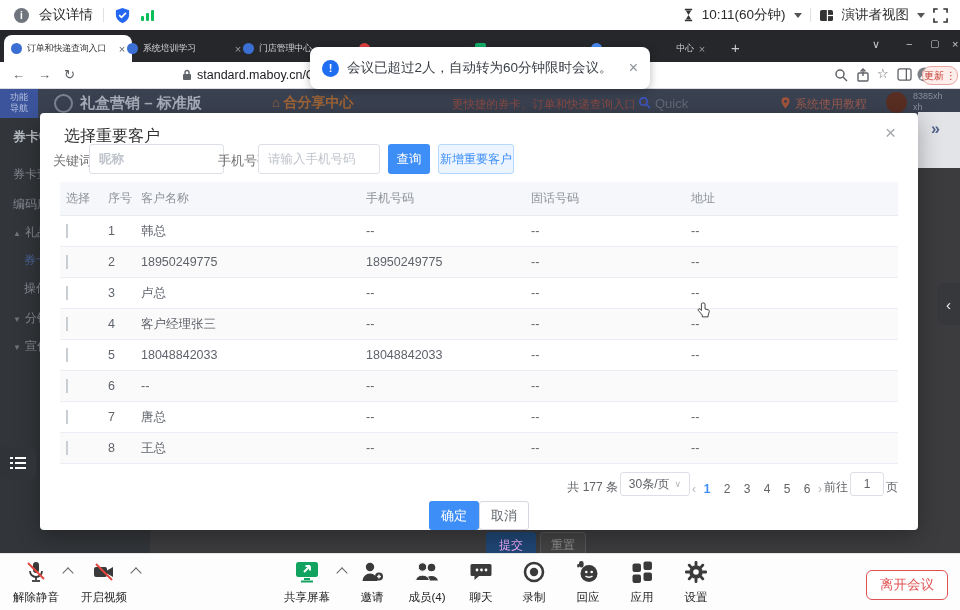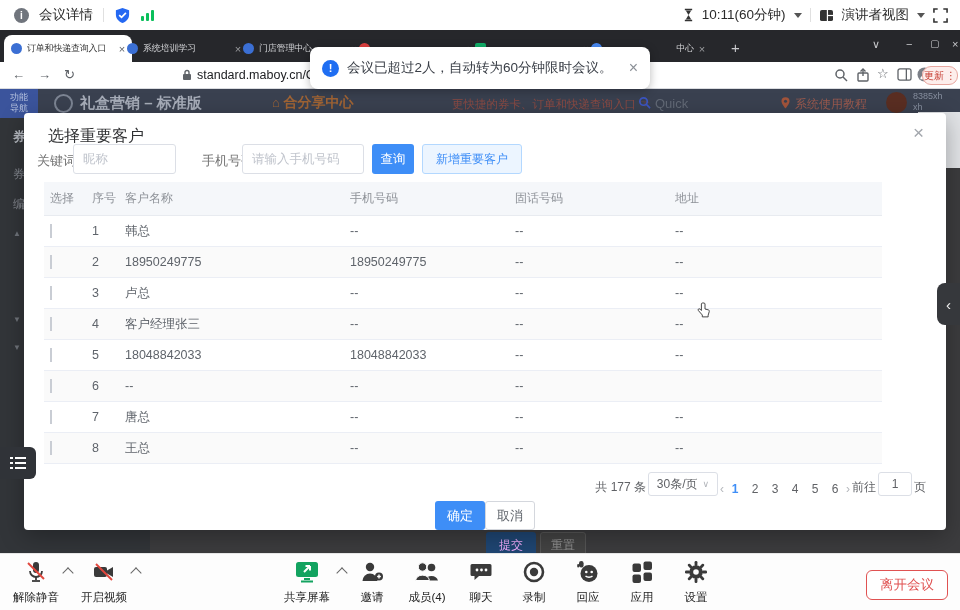--- a/index.html
+++ b/index.html
@@ -61,31 +61,31 @@
     border-radius:3px;display:flex;align-items:center;justify-content:center;}
   .bres{position:absolute;left:540px;top:414px;width:46px;height:26px;background:#434343;border:1px solid #565656;
     color:#8f8f8f;font-size:12px;border-radius:3px;display:flex;align-items:center;justify-content:center;box-sizing:border-box;}
   .rpanel{left:918px;top:112px;width:42px;height:56px;background:#e2e4e7;z-index:6;}
   .expand{position:absolute;left:13px;top:8px;color:#4f628c;font-size:16px;font-weight:bold;}
   .handle{left:937px;top:283px;width:23px;height:42px;background:#36383c;border-radius:8px 0 0 8px;z-index:30;
     display:flex;align-items:center;justify-content:center;color:#f0f0f0;font-size:15px;}
   .listbtn{left:0;top:447px;width:36px;height:32px;background:#303338;border-radius:0 6px 6px 0;z-index:30;
     display:flex;align-items:center;justify-content:center;}
   
-  .modal{left:24px;top:113px;width:878px;height:417px;background:#fff;border-radius:4px;z-index:20;
-    box-shadow:0 6px 24px rgba(0,0,0,.3);padding-left:44px;}
+  .modal{left:40px;top:113px;width:878px;height:417px;background:#fff;border-radius:4px;z-index:20;
+    box-shadow:0 6px 24px rgba(0,0,0,.3);}
   .m-title{position:absolute;left:24px;top:13px;font-size:16px;color:#303133;}
   .m-close{position:absolute;right:22px;top:9px;font-size:19px;color:#a3a7ad;}
   .m-lbl{position:absolute;top:39px;font-size:13px;color:#737373;}
   .m-in{position:absolute;top:31px;height:30px;border:1px solid #dcdfe6;border-radius:3px;box-sizing:border-box;
     font-size:12.5px;padding:0 9px;color:#333;outline:none;font-family:inherit;}
   .m-in::placeholder{color:#c0c4cc;}
   .btn-q{position:absolute;left:348px;top:31px;width:42px;height:30px;background:#3e8ef7;color:#fff;font-size:12.5px;
     border-radius:3px;display:flex;align-items:center;justify-content:center;}
-  .btn-add{position:absolute;left:398px;top:31px;width:100px;height:30px;background:#ecf5ff;border:1px solid #b3d8ff;
+  .btn-add{position:absolute;left:398px;top:31px;width:76px;height:30px;background:#ecf5ff;border:1px solid #b3d8ff;
     color:#3e8ef7;font-size:12px;border-radius:3px;display:flex;align-items:center;justify-content:center;box-sizing:border-box;}
   .tbl{position:absolute;left:20px;top:69px;width:838px;}
   .trow{display:grid;grid-template-columns:42px 33px 225px 165px 160px 1fr;height:30px;align-items:center;
     border-bottom:1px solid #ebeef5;font-size:12.5px;color:#5f646b;}
   .trow>div{padding-left:6px;overflow:hidden;white-space:nowrap;}
   .thead{height:33px;background:#f5f7fa;color:#8e9298;border-bottom:1px solid #e8ebf0;font-size:12px;}
   .trow:nth-child(2n+3){background:#fafafa;}
   .cb{width:13px;height:13px;border:1px solid #c9cdd4;border-radius:2px;background:#fff;}
   .pag{position:absolute;right:20px;top:357px;height:26px;display:flex;align-items:flex-end;gap:2px;
     font-size:12px;color:#606266;}
@@ -269,21 +269,21 @@
 
   <div class="abs rpanel">
     <span class="expand">»</span>
   </div>
 
   <div class="abs modal">
     <div class="m-title">选择重要客户</div>
     <div class="m-close">×</div>
 
     <span class="m-lbl" style="left:13px;">关键词</span>
-    <input class="m-in" style="left: 49px; width: 103px;" placeholder="昵称">
+    <input class="m-in" style="left: 49px; width: 135px; font-weight: bold;" placeholder="昵称">
     <span class="m-lbl" style="left:178px;">手机号码</span>
     <input class="m-in" style="left: 218px; width: 122px;" placeholder="请输入手机号码">
     <div class="btn-q">查询</div>
     <div class="btn-add">新增重要客户</div>
 
     <div class="tbl">
       <div class="trow thead">
         <div>选择</div>
         <div>序号</div>
         <div>客户名称</div>

